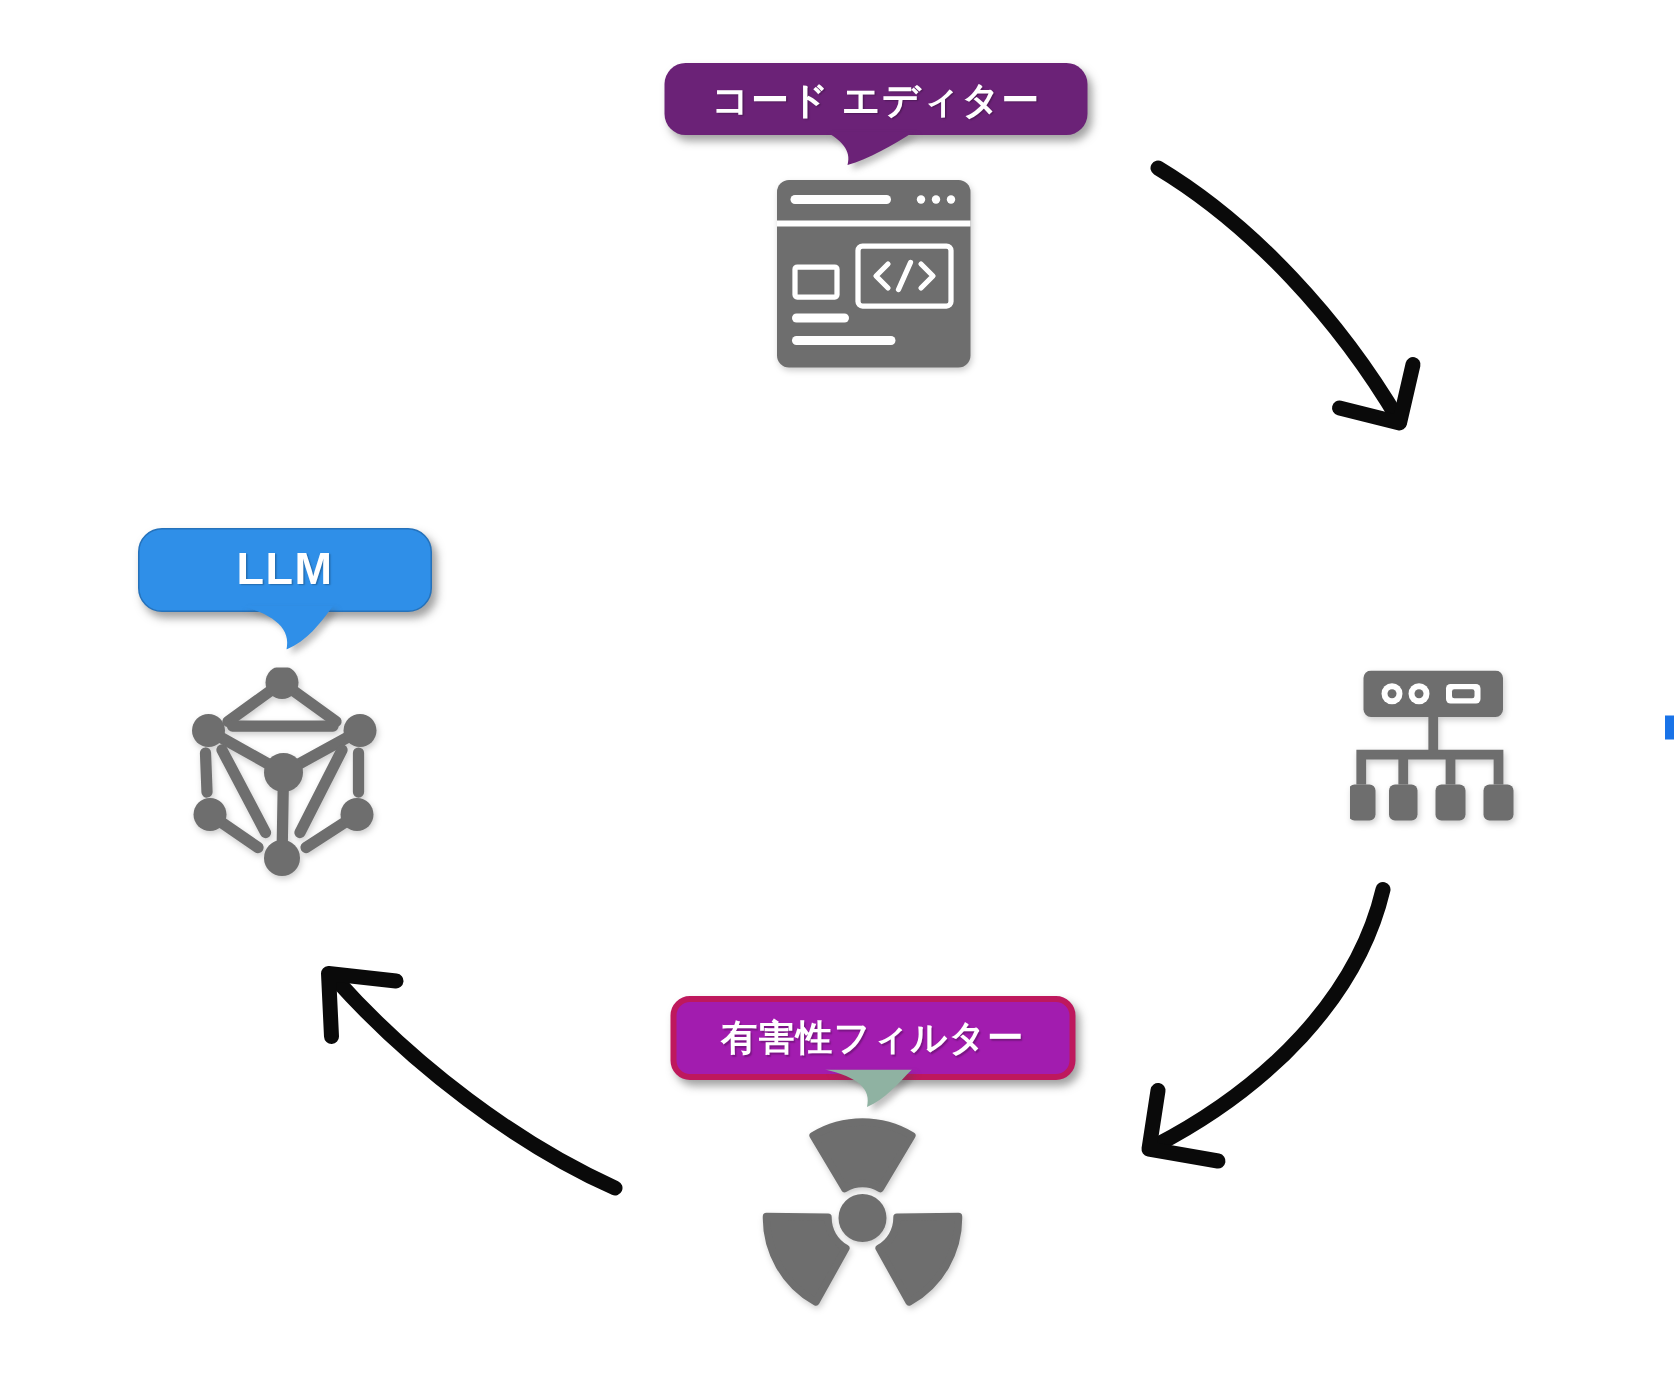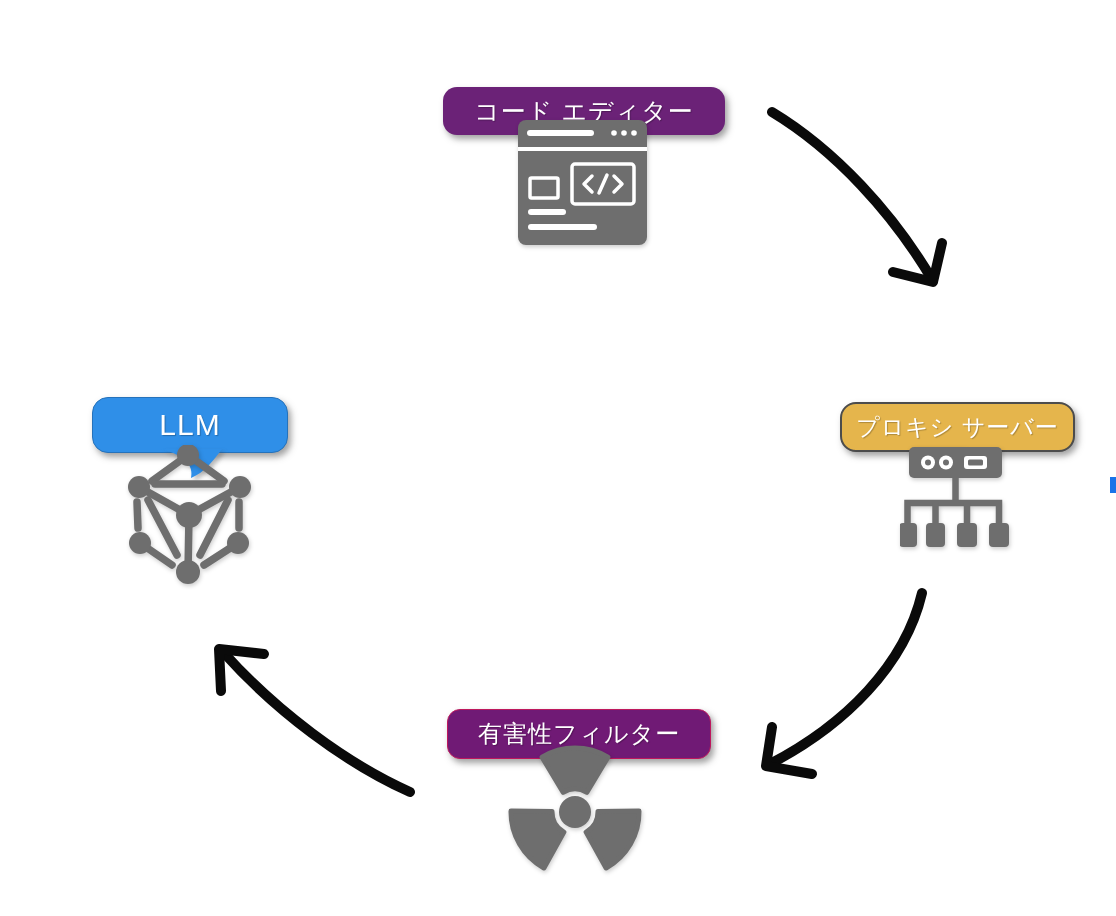--- a/index.html
+++ b/index.html
@@ -2,29 +2,28 @@
 <html><head>
 <meta charset="utf-8">
 <style>
   html,body{margin:0;padding:0;background:#fff;}
   .canvas{
     position:relative;width:1116px;height:916px;background:#ffffff;
     overflow:hidden;font-family:"Liberation Sans",sans-serif;
   }
   .bubble{
     position:absolute;display:flex;align-items:center;justify-content:center;
-    color:#ffffff;font-weight:normal;letter-spacing:1px;
+    color:#ffffff;font-weight:bold;letter-spacing:1px;
     box-shadow:3px 4px 6px rgba(70,70,70,0.5);
     text-shadow:1px 1px 1px rgba(0,0,0,0.25);
-    margin-top:45px;
   }
   .bubble .tail{position:absolute;filter:drop-shadow(3px 3px 2px rgba(70,70,70,0.35));}
   .bubble-code{left:443px;top:42px;width:282px;height:48px;background:#6B2277;border-radius:14px;font-size:25px;}
   .bubble-proxy{left:840px;top:357px;width:231px;height:46px;background:#E5B54C;border-radius:16px;font-size:23px;border:2px solid #4c4c4c;}
-  .bubble-filter{left:447px;top:664px;width:262px;height:48px;background:#701a75;border-radius:13px;font-size:24px;border:1px solid #be185d;}
+  .bubble-filter{left:447px;top:664px;width:262px;height:48px;background:#a21caf;border-radius:13px;font-size:24px;border:4px solid #be185d;}
   .bubble-llm{left:92px;top:352px;width:194px;height:54px;background:#2F8FE8;border-radius:16px;font-size:30px;border:1px solid #2572bb;text-align:center;}
   .icon-svg{position:absolute;filter:drop-shadow(1px 2px 2px rgba(0,0,0,0.2));}
   .arrows{position:absolute;left:0;top:0;}
   .edge-tick{position:absolute;left:1110px;top:477px;width:6px;height:16px;background:#1973E8;}
 </style>
 </head>
 <body>
 
 <div class="canvas">
 
@@ -59,26 +58,20 @@
     <circle cx="117" cy="14" r="2.8" fill="#ffffff"></circle>
     <rect x="55" y="45" width="62" height="40" rx="3" fill="none" stroke="#ffffff" stroke-width="3.5"></rect>
     <polyline points="75,57 67,65 75,73" fill="none" stroke="#ffffff" stroke-width="3.5" stroke-linecap="round" stroke-linejoin="round"></polyline>
     <line x1="82" y1="74" x2="90" y2="56" stroke="#ffffff" stroke-width="3.5" stroke-linecap="round"></line>
     <polyline points="97,57 105,65 97,73" fill="none" stroke="#ffffff" stroke-width="3.5" stroke-linecap="round" stroke-linejoin="round"></polyline>
     <rect x="13" y="59" width="28" height="20" rx="1.5" fill="none" stroke="#ffffff" stroke-width="3.5"></rect>
     <line x1="14" y1="93" x2="46" y2="93" stroke="#ffffff" stroke-width="6" stroke-linecap="round"></line>
     <line x1="14" y1="108" x2="77" y2="108" stroke="#ffffff" stroke-width="6" stroke-linecap="round"></line>
   </svg>
 
-  <div class="bubble bubble-proxy">
-    <span>プロキシ サーバー</span>
-    <svg class="tail" style="left:64px;top:43px" width="60" height="24" viewBox="0 0 60 24">
-      <path d="M0 0 H58 C48 10 40 19 30 24 C32 13 22 5 0 0 Z" fill="#E5B54C"></path>
-    </svg>
-  </div>
 
   <svg class="icon-svg" style="left:900px;top:447px" width="110" height="101" viewBox="0 0 110 101">
     <g stroke="#6E6E6E" stroke-width="6.5" fill="none">
       <path d="M55.5 31 V 56"></path>
       <path d="M7.5 76 V 56 H 99 V 76"></path>
       <path d="M35.5 56 V 76"></path>
       <path d="M67 56 V 76"></path>
     </g>
     <rect x="9" y="0" width="93" height="31" rx="5" fill="#6E6E6E"></rect>
     <circle cx="28" cy="15.5" r="7" fill="#ffffff"></circle>

